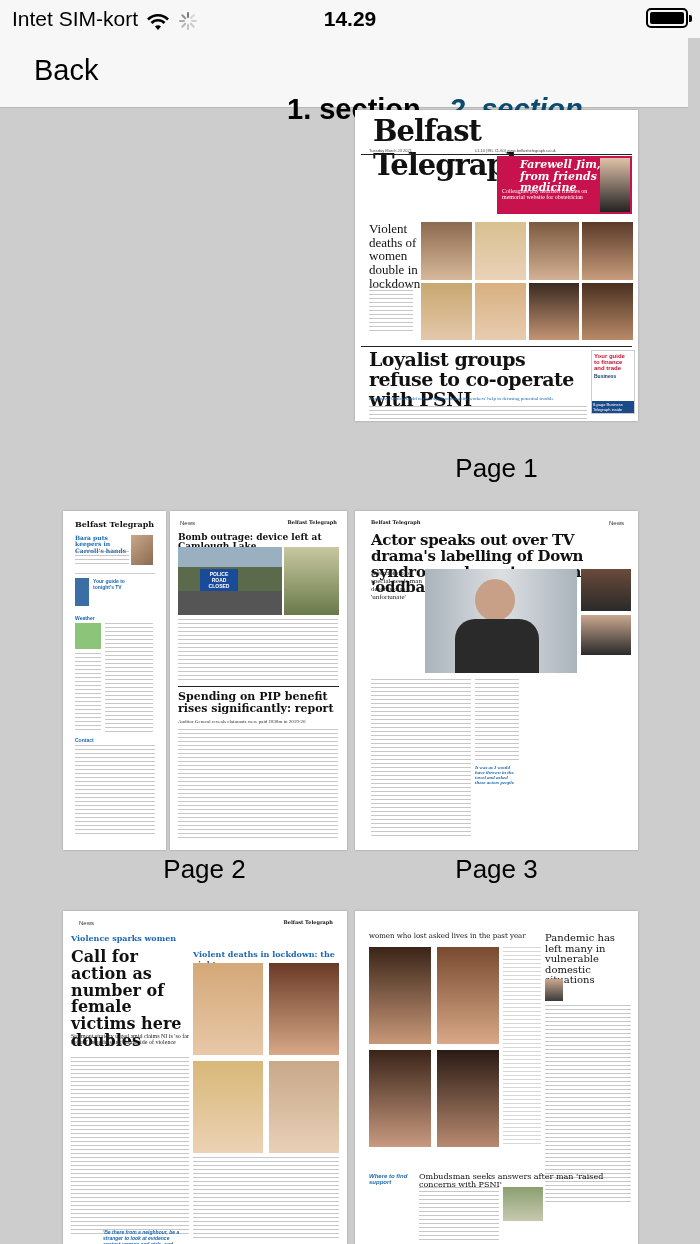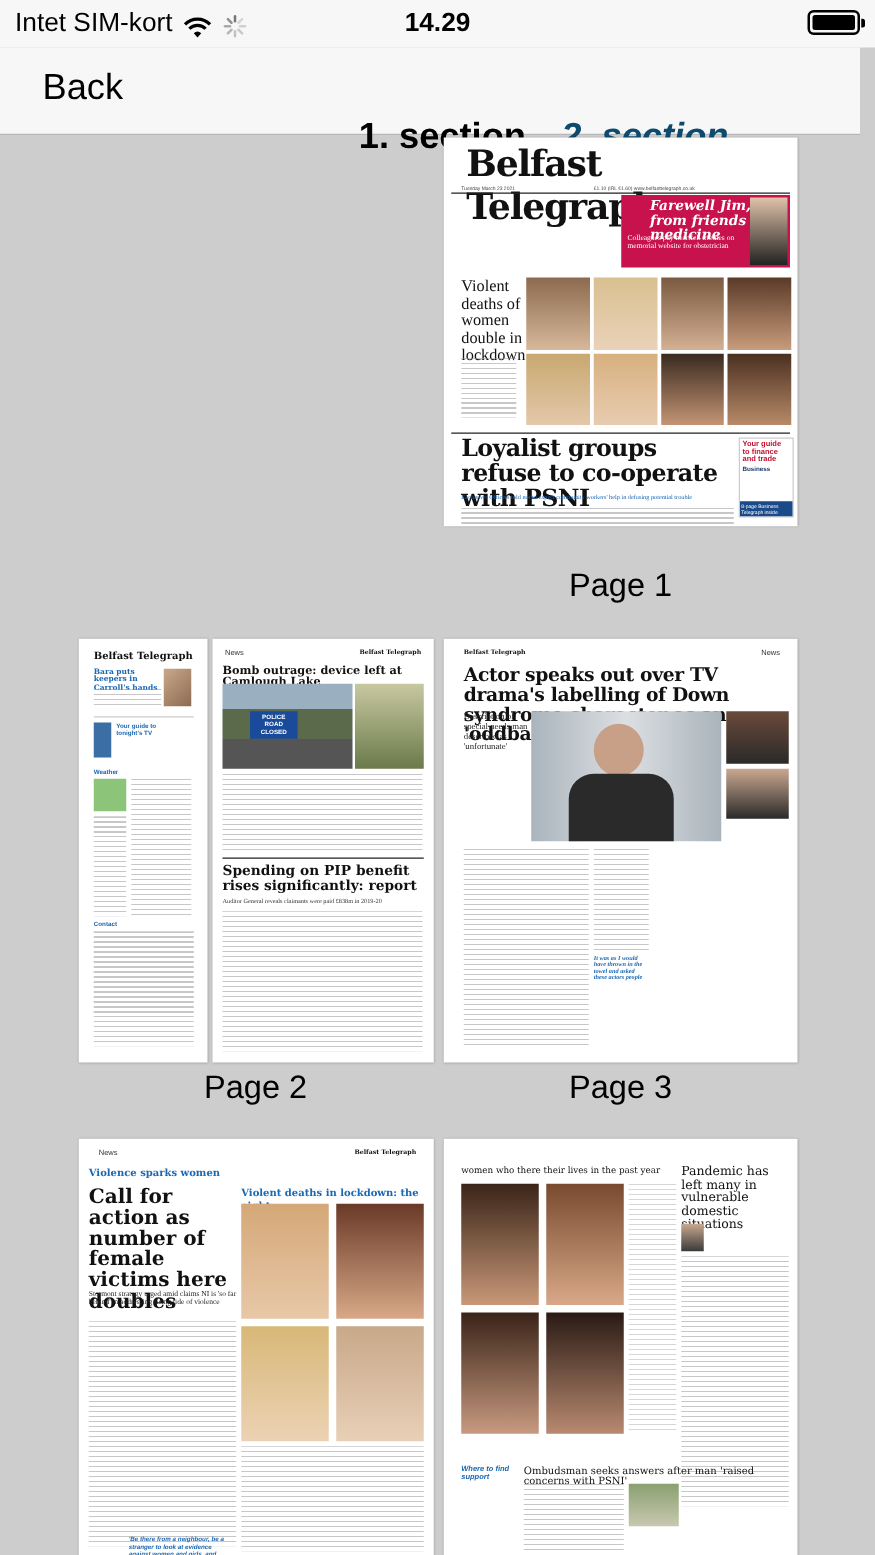--- a/index.html
+++ b/index.html
@@ -166,21 +166,21 @@
       <div style="background:linear-gradient(#d4a878,#e8c8a8);"></div>
       <div style="background:linear-gradient(#6a3a28,#d8a888);"></div>
       <div style="background:linear-gradient(#d8b878,#ecd2b4);"></div>
       <div style="background:linear-gradient(#c8a888,#e8d0b8);"></div>
     </div>
     <div class="lines" style="position:absolute; left:130px; top:246px; width:146px; height:84px;"></div>
     <div style="position:absolute; left:40px; top:318px; width:84px; font-size:5px; color:#1a67b3; font-weight:bold; font-style:italic;">'Be there from a neighbour, be a stranger to look at evidence against women and girls, and other's only careful to guide support'</div>
   </div>
 
   <div class="page" style="left:355px; top:802px; width:283px; height:340px;">
-    <div class="hl" style="position:absolute; left:14px; top:22px; width:180px; font-size:7px; font-weight:normal;">women who there their lives in the past year</div>
+    <div class="hl" style="position:absolute; left:14px; top:22px; width:180px; font-size:7px; font-weight:normal;">women who lost asked lives in the past year</div>
     <div style="position:absolute; left:14px; top:36px; width:130px; height:200px; display:grid; grid-template-columns:1fr 1fr; grid-template-rows:1fr 1fr; gap:6px;">
       <div style="background:linear-gradient(#3a2418,#c89878);"></div>
       <div style="background:linear-gradient(#7a4a30,#d8a888);"></div>
       <div style="background:linear-gradient(#3a2418,#c89a80);"></div>
       <div style="background:linear-gradient(#2a1a14,#b88a70);"></div>
     </div>
     <div class="lines" style="position:absolute; left:148px; top:36px; width:38px; height:200px; opacity:0.4;"></div>
     <div class="hl" style="position:absolute; left:190px; top:22px; width:88px; font-size:10px; font-weight:normal;">Pandemic has left many in vulnerable domestic situations</div>
     <div style="position:absolute; left:190px; top:68px; width:18px; height:22px; background:linear-gradient(#caa890,#3a3a3a);"></div>
     <div class="lines" style="position:absolute; left:190px; top:94px; width:86px; height:200px;"></div>

